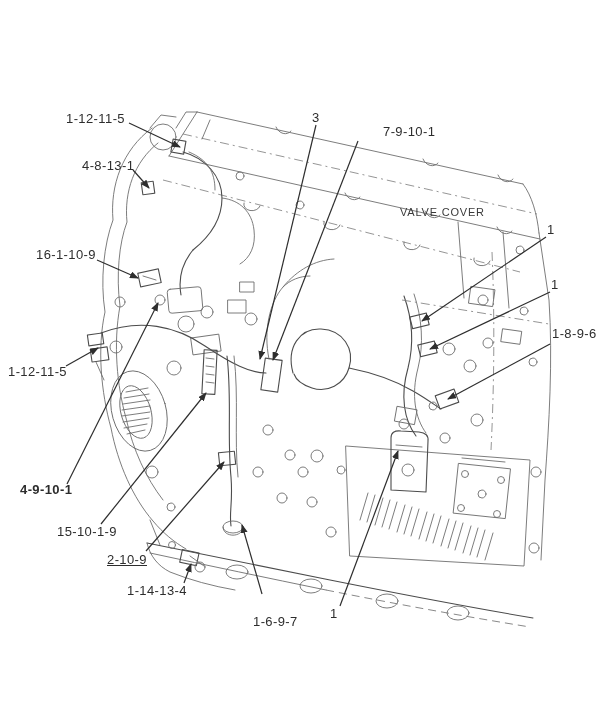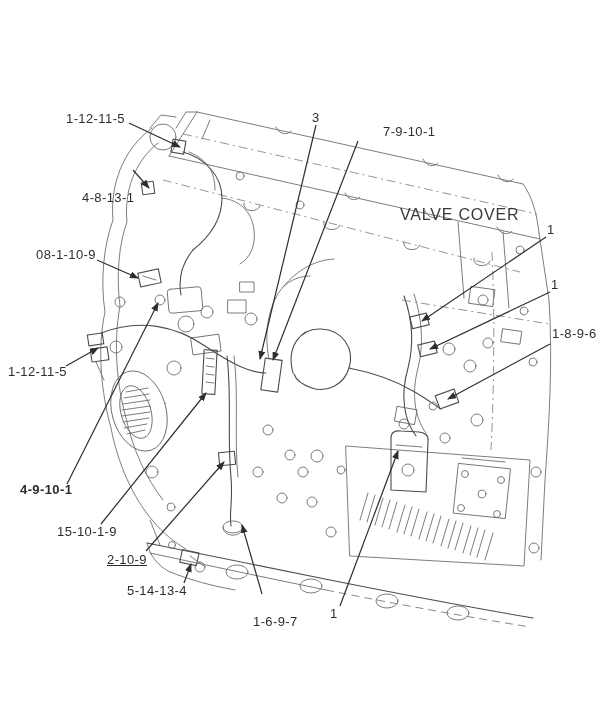--- a/index.html
+++ b/index.html
@@ -11,21 +11,21 @@
   .art  { fill:none; stroke:#6e6e6e; stroke-width:0.9; stroke-linecap:round; stroke-linejoin:round; }
   .artd { fill:none; stroke:#4c4c4c; stroke-width:1.1; stroke-linecap:round; stroke-linejoin:round; }
   .dash { fill:none; stroke:#7a7a7a; stroke-width:0.8; stroke-dasharray:9 4 2 4; }
   .dash2{ fill:none; stroke:#7a7a7a; stroke-width:0.9; stroke-dasharray:8 5; }
   .leader { stroke:#2e2e2e; stroke-width:1.2; fill:none; }
   .callout {
     position:absolute; font-size:13px; color:#2d2d2d; letter-spacing:0.4px;
     white-space:nowrap; line-height:13px;
   }
   .vc-label {
-    position:absolute; left:400px; top:206px; font-size:16px; color:#3a3a3a;
+    position:absolute; left:400px; top:206px; font-size:11px; color:#3a3a3a;
     letter-spacing:0.8px; white-space:nowrap;
   }
 </style>
 </head>
 <body>
 
 <div id="stage">
 
   <svg id="engine-svg" width="601" height="724" viewBox="0 0 601 724">
     <defs>
@@ -217,27 +217,27 @@
         <line x1="550" y1="292" x2="430" y2="349" class="leader" marker-end="url(#arrow)"></line>
         <line x1="550" y1="344" x2="448" y2="399" class="leader" marker-end="url(#arrow)"></line>
         <line x1="340" y1="606" x2="398" y2="451" class="leader" marker-end="url(#arrow)"></line>
       </g>
   </svg>
 
   <div class="vc-label">VALVE COVER</div>
 
   <div id="callout-layer">
       <div class="callout" style="left: 66px; top: 112px;">1-12-11-5</div>
-      <div class="callout" style="left: 82px; top: 159px; margin-top: 32px;">4-8-13-1</div>
-      <div class="callout" style="left: 36px; top: 248px;">08-1-10-9</div>
+      <div class="callout" style="left: 82px; top: 159px;">4-8-13-1</div>
+      <div class="callout" style="left: 36px; top: 248px;">16-1-10-9</div>
       <div class="callout" style="left: 8px; top: 365px;">1-12-11-5</div>
       <div class="callout" style="left: 20px; top: 483px; font-weight: bold;">4-9-10-1</div>
       <div class="callout" style="left: 57px; top: 525px; text-align: center;">15-10-1-9</div>
       <div class="callout" style="left: 107px; top: 553px; text-decoration: underline;">2-10-9</div>
-      <div class="callout" style="left: 127px; top: 584px;">5-14-13-4</div>
+      <div class="callout" style="left: 127px; top: 584px;">1-14-13-4</div>
       <div class="callout" style="left: 253px; top: 596px; margin-top: 19px;">1-6-9-7</div>
       <div class="callout" style="left: 312px; top: 111px;">3</div>
       <div class="callout" style="left: 355px; top: 125px; margin-left: 28px;">7-9-10-1</div>
       <div class="callout" style="left: 547px; top: 223px;">1</div>
       <div class="callout" style="left: 551px; top: 278px;">1</div>
       <div class="callout" style="left: 552px; top: 327px;">1-8-9-6</div>
       <div class="callout" style="left: 330px; top: 607px;">1</div>
     </div>
 
 </div>

